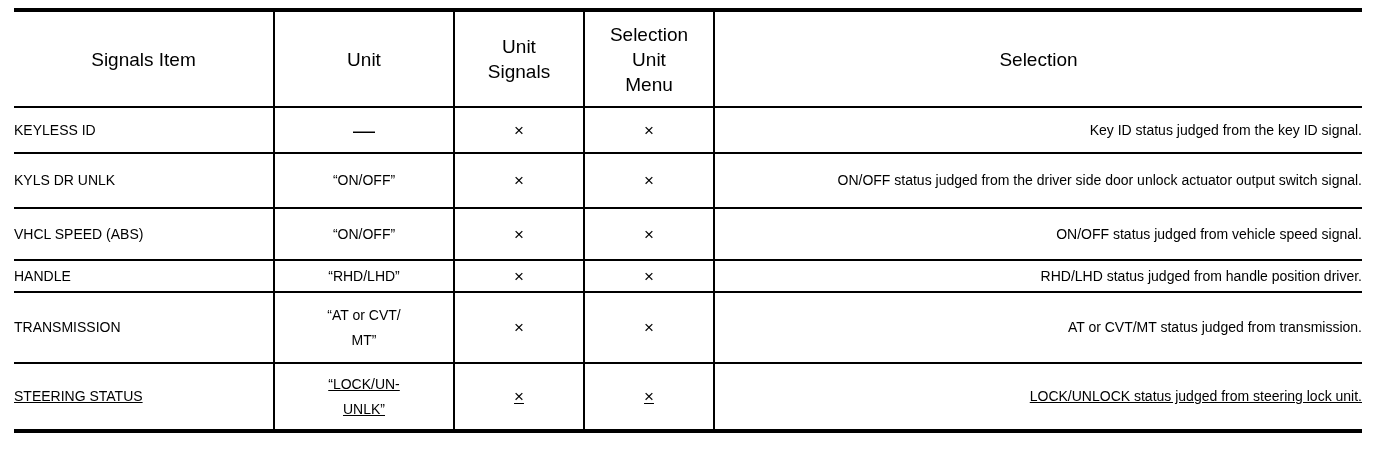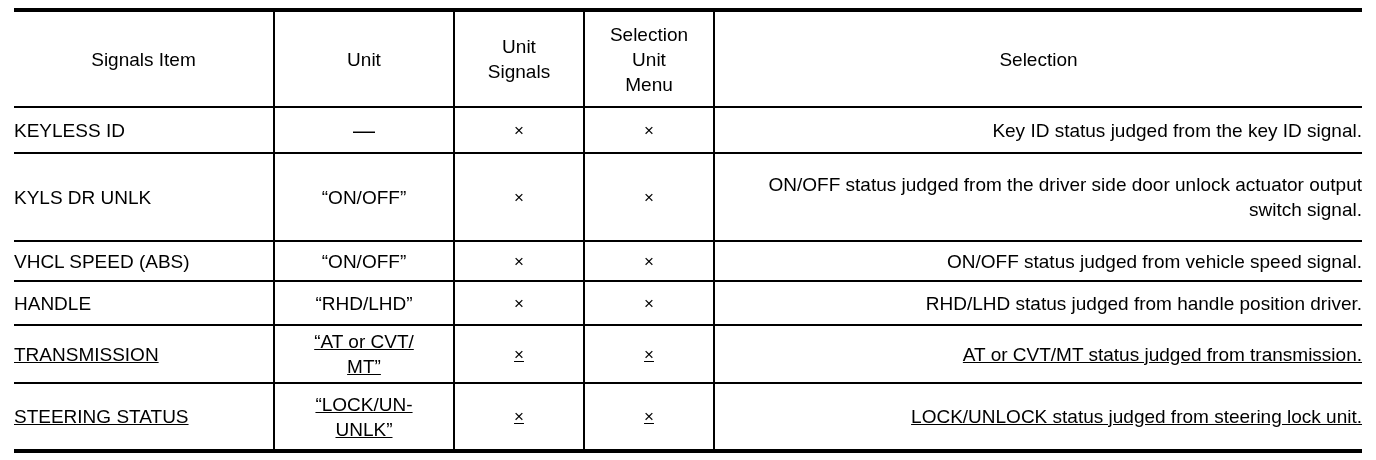--- a/index.html
+++ b/index.html
@@ -48,32 +48,32 @@
   table.spec tbody tr:last-child > td{border-bottom:none;}
 
   thead th{
     font-size:19px;
     line-height:25px;
     text-align:center;
     height:94px;
     border-bottom:3px solid #000;
   }
 
-  tbody td{font-size:19px;line-height:25px;}
+  tbody td{font-size:14px;line-height:25px;}
 
   td.item{text-align:left;padding-left:14px;}
   td.unit{text-align:center;}
   td.mark{text-align:center;font-size:17px;}
   td.contents{text-align:right;padding-left:12px;padding-right:10px;}
 
   .r1{height:46px;}
-  .r2{height:88px;}
-  .r3{height:40px;}
-  .r4{height:44px;}
-  .r5{height:58px;text-decoration:underline;}
+  .r2{height:55px;}
+  .r3{height:52px;}
+  .r4{height:32px;}
+  .r5{height:71px;}
   .r6{height:68px;text-decoration:underline;}
 
   .dash{font-size:22px;font-weight:bold;letter-spacing:0;}
 </style>
 </head>
 <body>
 
 <div id="page">
 
   <table class="spec">

